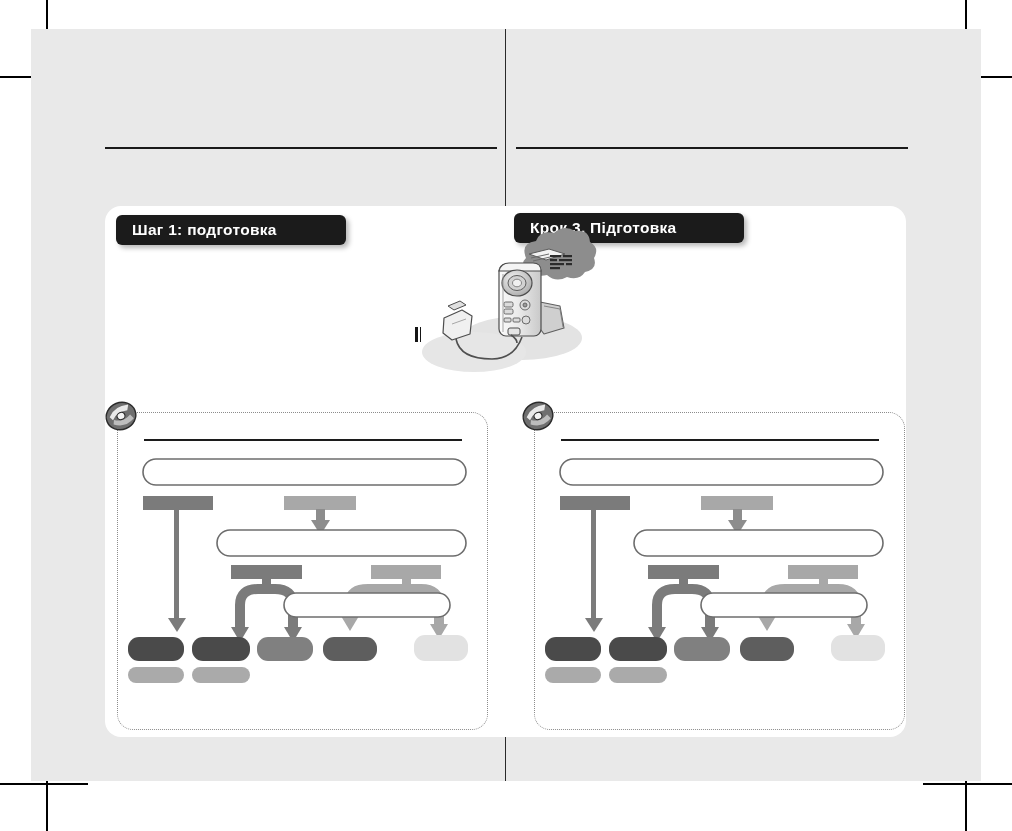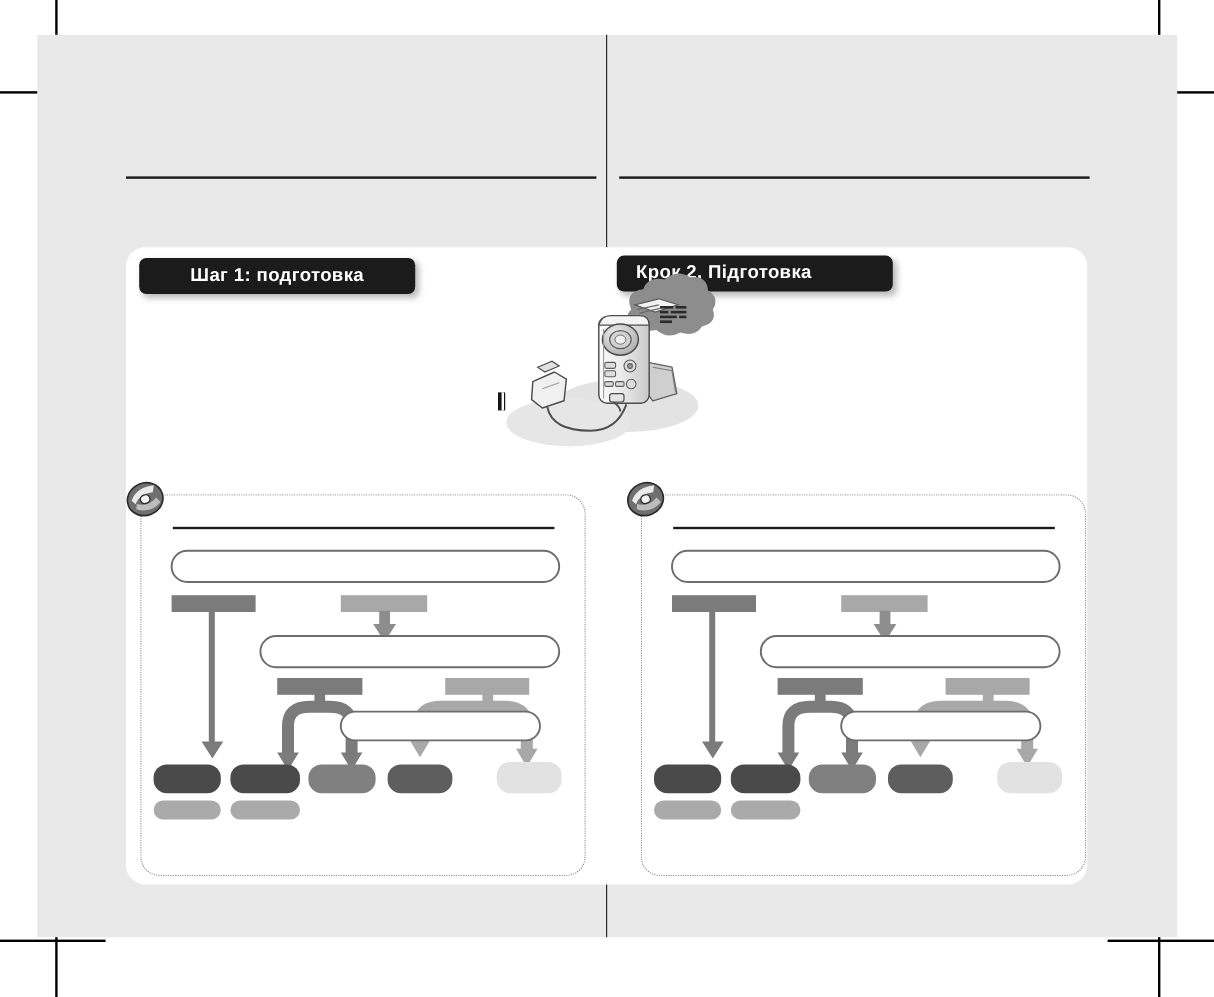--- a/index.html
+++ b/index.html
@@ -27,21 +27,21 @@
   
   .panel{position:absolute;left:105px;top:206px;width:801px;height:531px;
          background:#ffffff;border-radius:16px;}
 
   
   .titletag{position:absolute;height:30px;background:#1b1b1b;border-radius:6px;
             display:flex;align-items:center;padding:0 16px;box-sizing:border-box;
             box-shadow:3px 3px 5px rgba(0,0,0,.28);}
   .titletag span{color:#ffffff;font-size:15.5px;font-weight:bold;letter-spacing:.3px;
                  white-space:nowrap;}
-  #tag-left{left:116px;top:215px;min-width:230px;justify-content:center;}
+  #tag-left{left:116px;top:215px;min-width:230px;}
   #tag-right{left:514px;top:213px;min-width:230px;}
 
   
   .illu{position:absolute;left:404px;top:240px;width:195px;height:150px;}
 
   .blackmark{position:absolute;left:415px;top:327px;width:6px;height:15px;background:#151515;}
   .blackmark::after{content:"";position:absolute;left:3px;top:0;width:1.6px;height:15px;background:#fff;}
 
   
   .flowbox{position:absolute;width:371px;height:318px;
@@ -74,21 +74,21 @@
 
   <div class="hrule left"></div>
   <div class="hrule right"></div>
 
   <div class="panel"></div>
 
   <div class="titletag" id="tag-left">
     <span>Шаг 1: подготовка</span>
   </div>
   <div class="titletag" id="tag-right">
-    <span>Крок 2. Підготовка</span>
+    <span>Крок 3. Підготовка</span>
   </div>
 
   <div class="illu">
     <svg width="195" height="150" viewBox="0 0 195 150">
       <defs>
         <linearGradient id="bodyg" x1="0" y1="0" x2="1" y2="0">
           <stop offset="0" stop-color="#fbfbfb"></stop>
           <stop offset="0.45" stop-color="#ebebeb"></stop>
           <stop offset="1" stop-color="#c9c9c9"></stop>
         </linearGradient>

